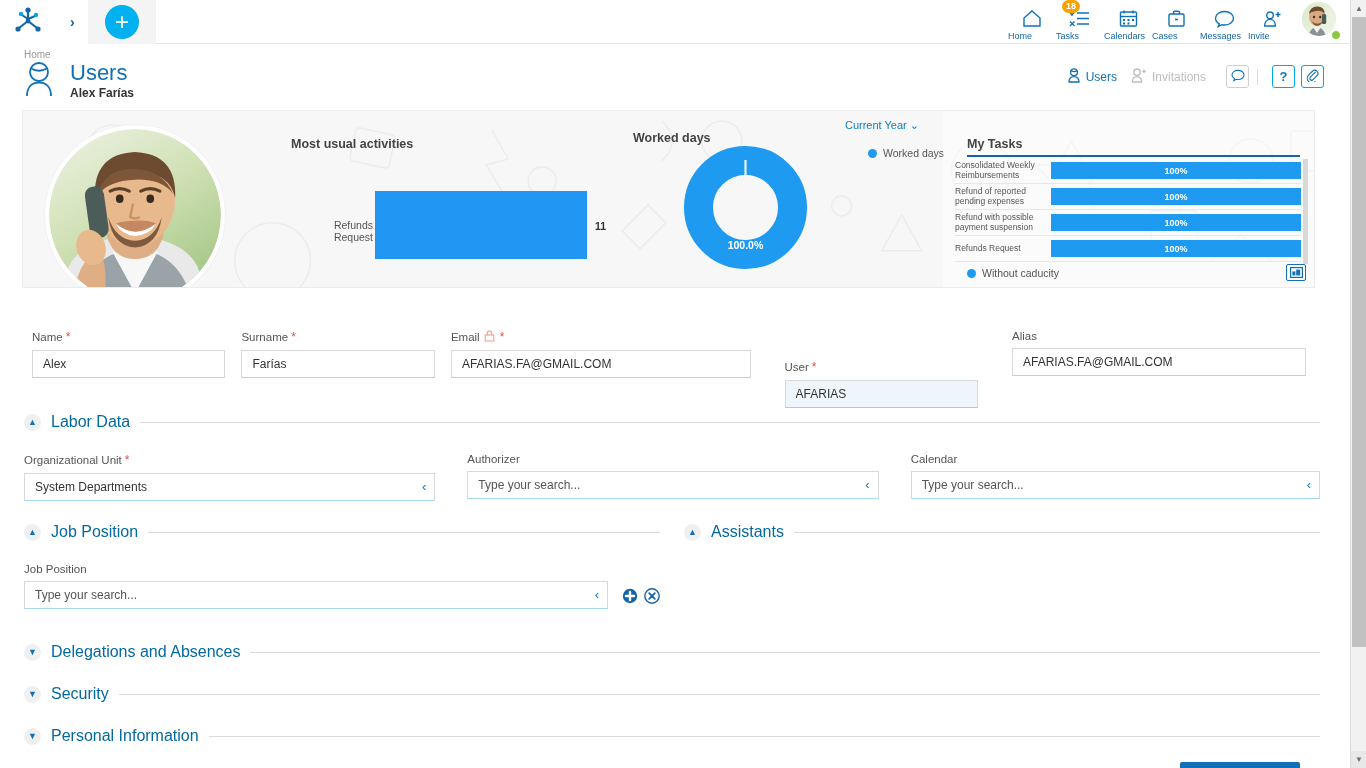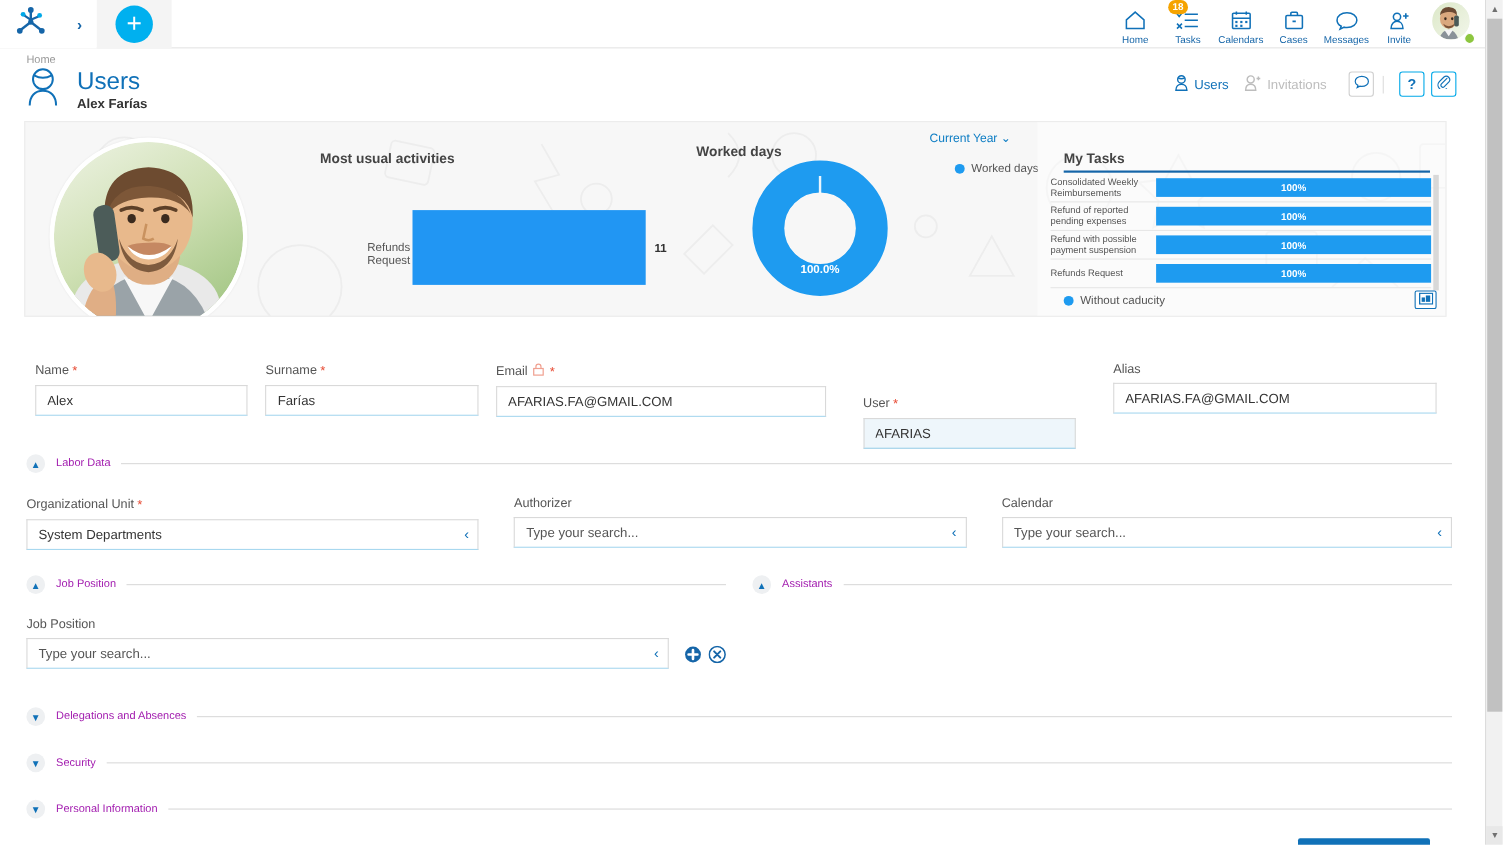--- a/index.html
+++ b/index.html
@@ -34,21 +34,21 @@
   .fab {
     width: 34px; height: 34px; border-radius: 50%;
     background: #00b0ef; color: #fff; border: none;
     font-size: 24px; line-height: 30px; text-align: center;
     cursor: pointer; font-weight: 300;
   }
   .topbar-spacer { flex: 1; }
   .topnav { display: flex; align-items: flex-end; height: 44px; padding-right: 4px; }
   .topnav-item {
     width: 48px; height: 44px; display: flex; flex-direction: column;
-    align-items: center; justify-content: flex-end; padding-bottom: 3px;
+    justify-content: flex-end; padding-bottom: 3px;
     cursor: pointer; position: relative; text-decoration: none;
   }
   .topnav-ico { height: 20px; display: flex; align-items: center; justify-content: center; }
   .topnav-label { font-size: 9px; color: #1565a8; margin-top: 2px; white-space: nowrap; }
   .badge {
     position: absolute; top: 0px; left: 6px;
     background: #f5a300; color: #fff; border-radius: 9px;
     font-size: 9px; padding: 1px 4px; min-width: 17px; text-align: center;
     line-height: 11px; font-weight: bold;
   }
@@ -220,21 +220,21 @@
   .row1 > div:nth-child(5) { width: 310px; margin-left: 18px; }
 
   .section-head {
     display: flex; align-items: center; gap: 10px;
   }
   .sect-toggle {
     width: 17px; height: 17px; border-radius: 50%; background: #eef0f2;
     display: flex; align-items: center; justify-content: center;
     color: #1071b8; font-size: 9px; cursor: pointer; flex: 0 0 17px;
   }
-  .sect-title { font-size: 10px; color: #a21caf; white-space: nowrap; }
+  .sect-title { font-size: 16px; color: #0369a1; white-space: nowrap; }
   .sect-line { flex: 1; height: 1px; background: #dadada; }
 
   .labor { position: absolute; top: 113px; left: 24px; width: 1296px; }
   .labor-fields { display: flex; margin-top: 22px; gap: 16px; }
   .labor-fields > div:nth-child(1) { width: 422px; }
   .labor-fields > div:nth-child(2) { width: 422px; margin-left: 16px; }
   .labor-fields > div:nth-child(3) { width: 420px; margin-left: 16px; }
 
   .twocol { position: absolute; top: 223px; left: 24px; width: 1296px; display: flex; }
   .col-left { width: 636px; }

